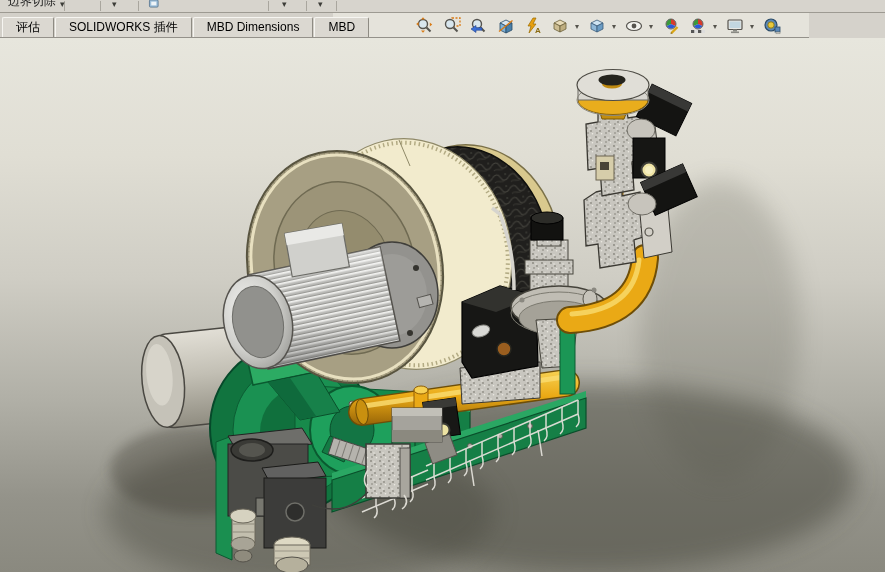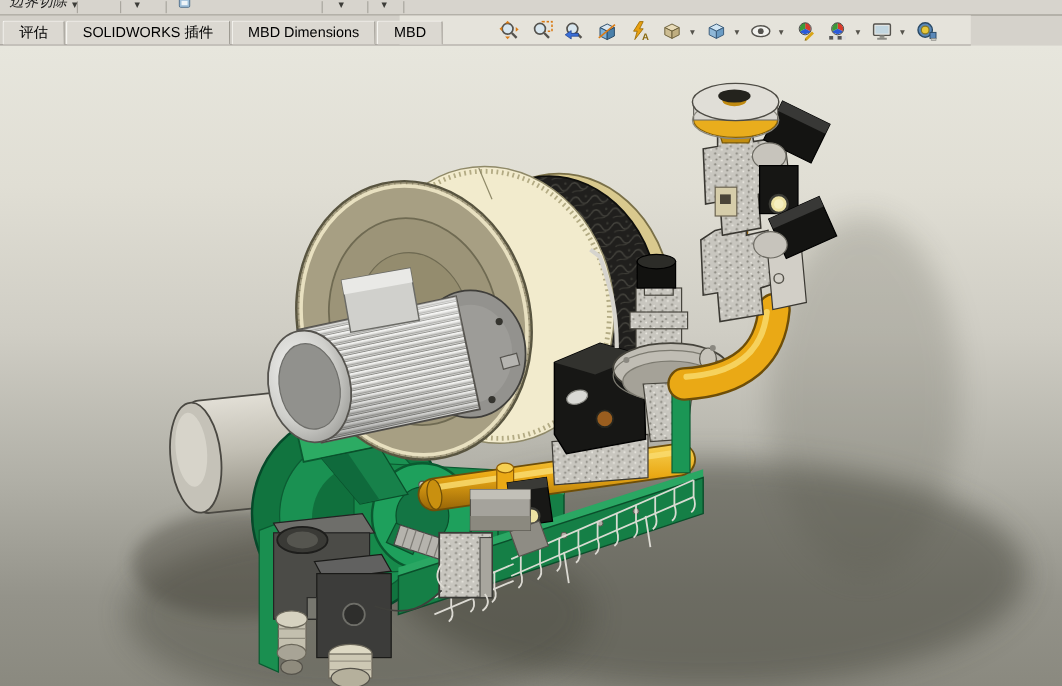--- a/index.html
+++ b/index.html
@@ -4,21 +4,21 @@
 <style>
   html,body{margin:0;padding:0;}
   body{
     width:885px;height:572px;overflow:hidden;position:relative;
     font-family:"Liberation Sans",sans-serif;background:#d5d2cb;
     -webkit-font-smoothing:antialiased;
   }
   
   .top-row{position:absolute;top:0;left:0;width:885px;height:12px;
     background:#d7d4cd;border-bottom:1px solid #9d9a92;overflow:hidden;}
-  .top-item{position:absolute;top:0;height:12px;white-space:nowrap;color:#1b1b1b;font-style:italic;}
+  .top-item{position:absolute;top:0;height:12px;white-space:nowrap;color:#1b1b1b;}
   .top-item .lbl{display:block;margin-top:-7px;font-size:12px;}
   .top-item .mini-ico{display:inline-block;vertical-align:top;margin-top:-4px;}
   .vsep{position:absolute;top:1px;width:1px;height:10px;background:#a9a69e;}
   .dd-top{position:absolute;top:0;font-size:9px;color:#3c3c38;margin-top:-1px;}
   
   .tab-bar{position:absolute;top:13px;left:0;width:809px;height:24px;
     background:#d3d0c9;border-bottom:1px solid #94918a;}
   .hud-zone{position:absolute;left:333px;top:0;right:0;bottom:0;background:#e5e3db;}
   .tabs{position:absolute;left:2px;bottom:0;display:flex;}
   .tab{height:19px;line-height:19px;padding:0 13px;margin-right:1px;

